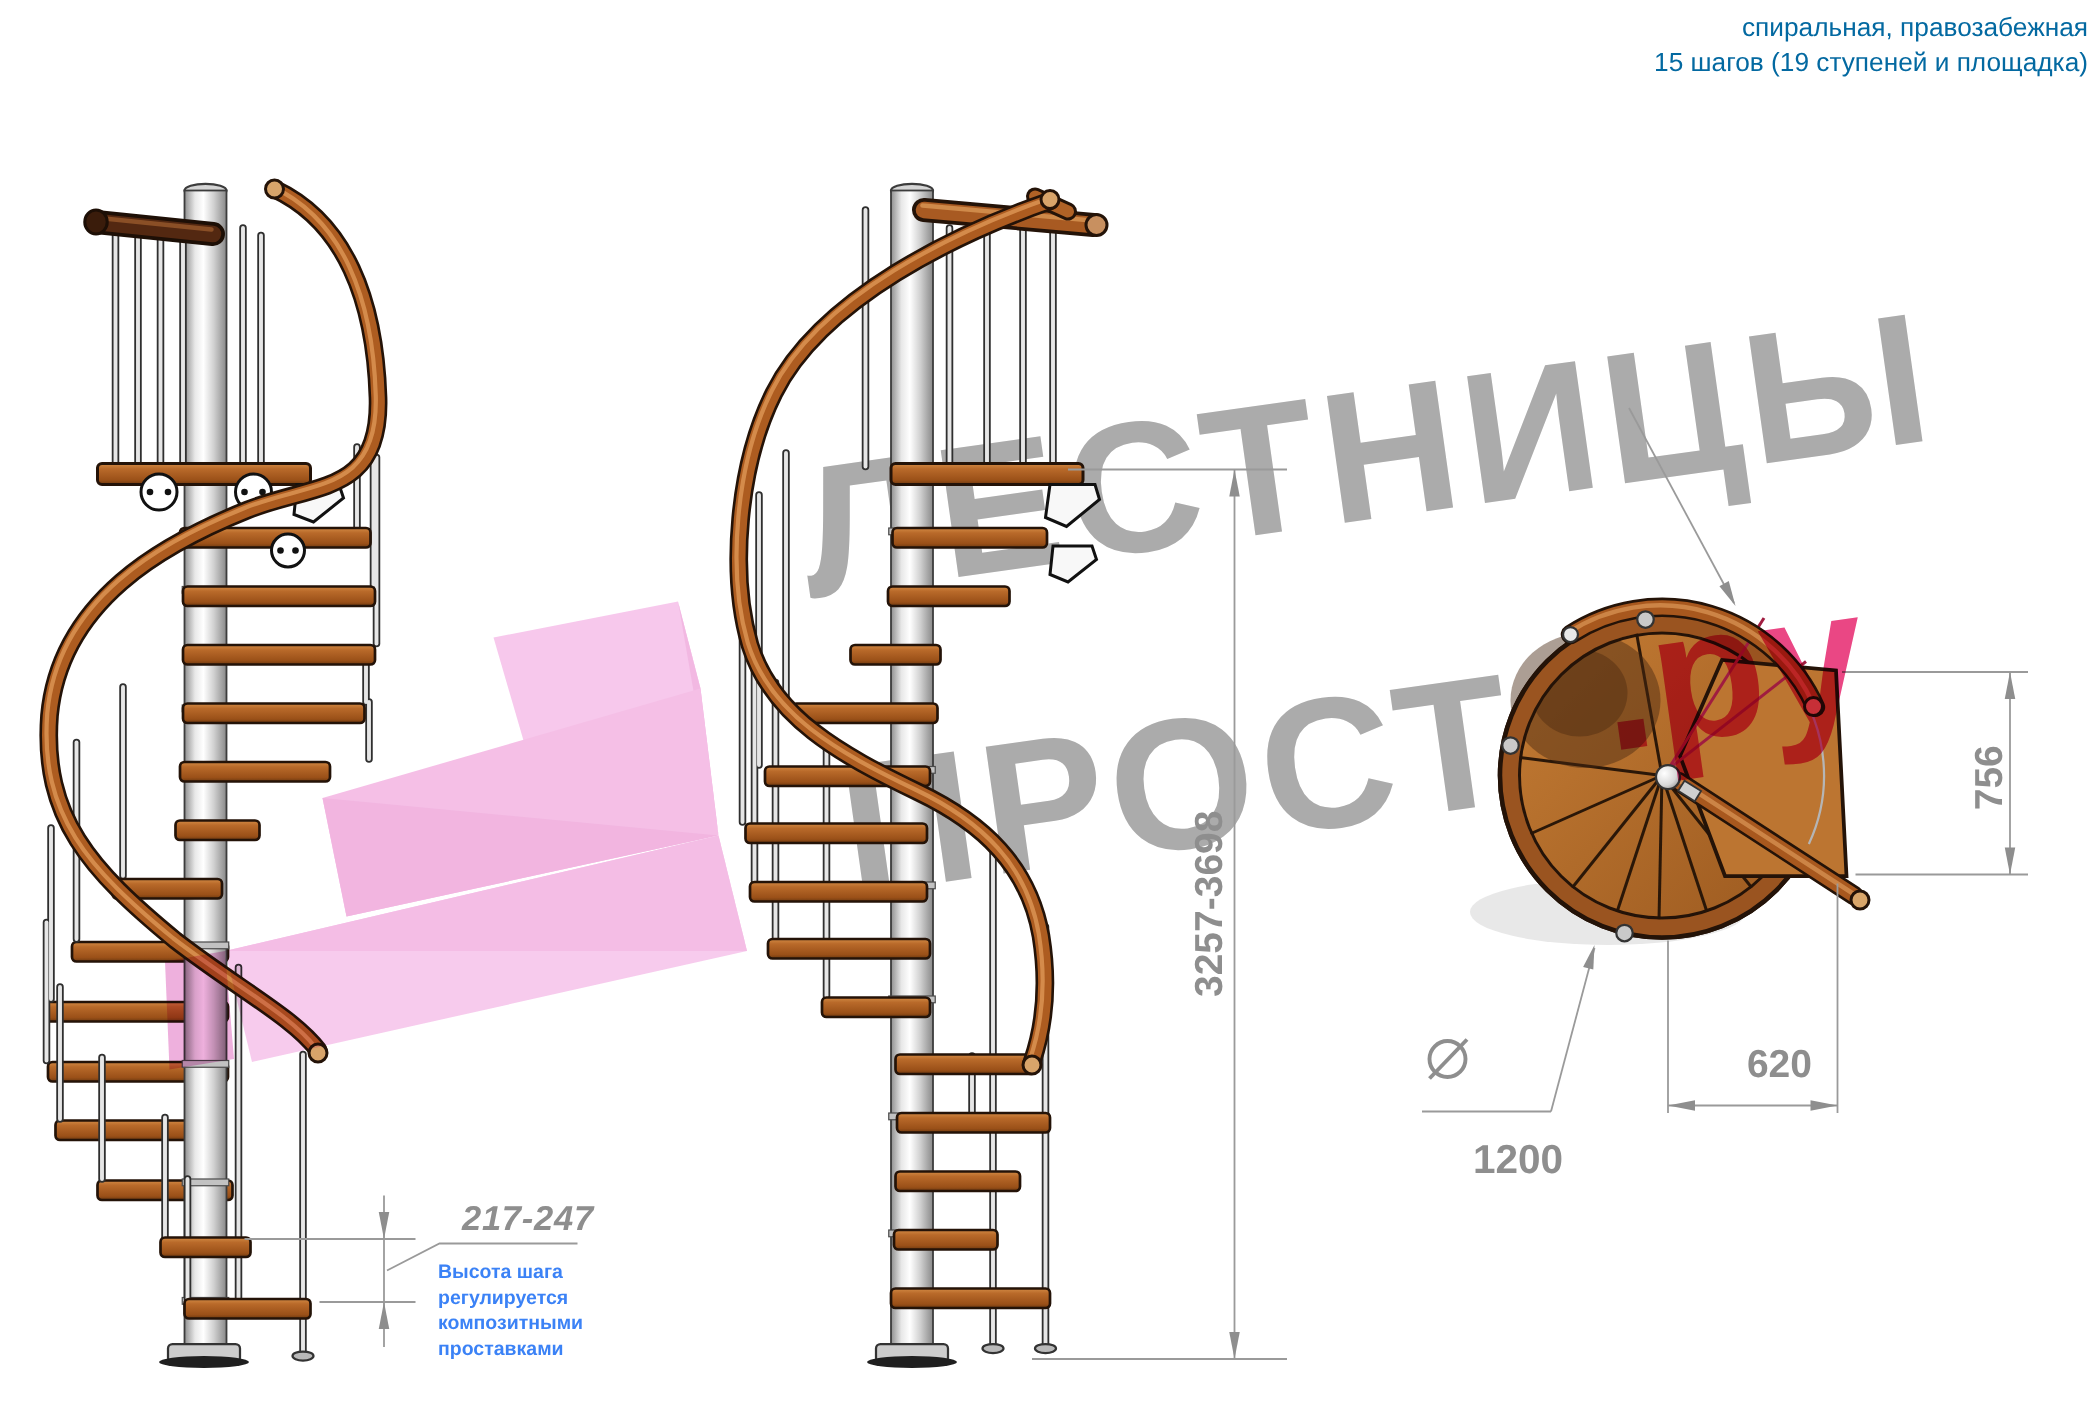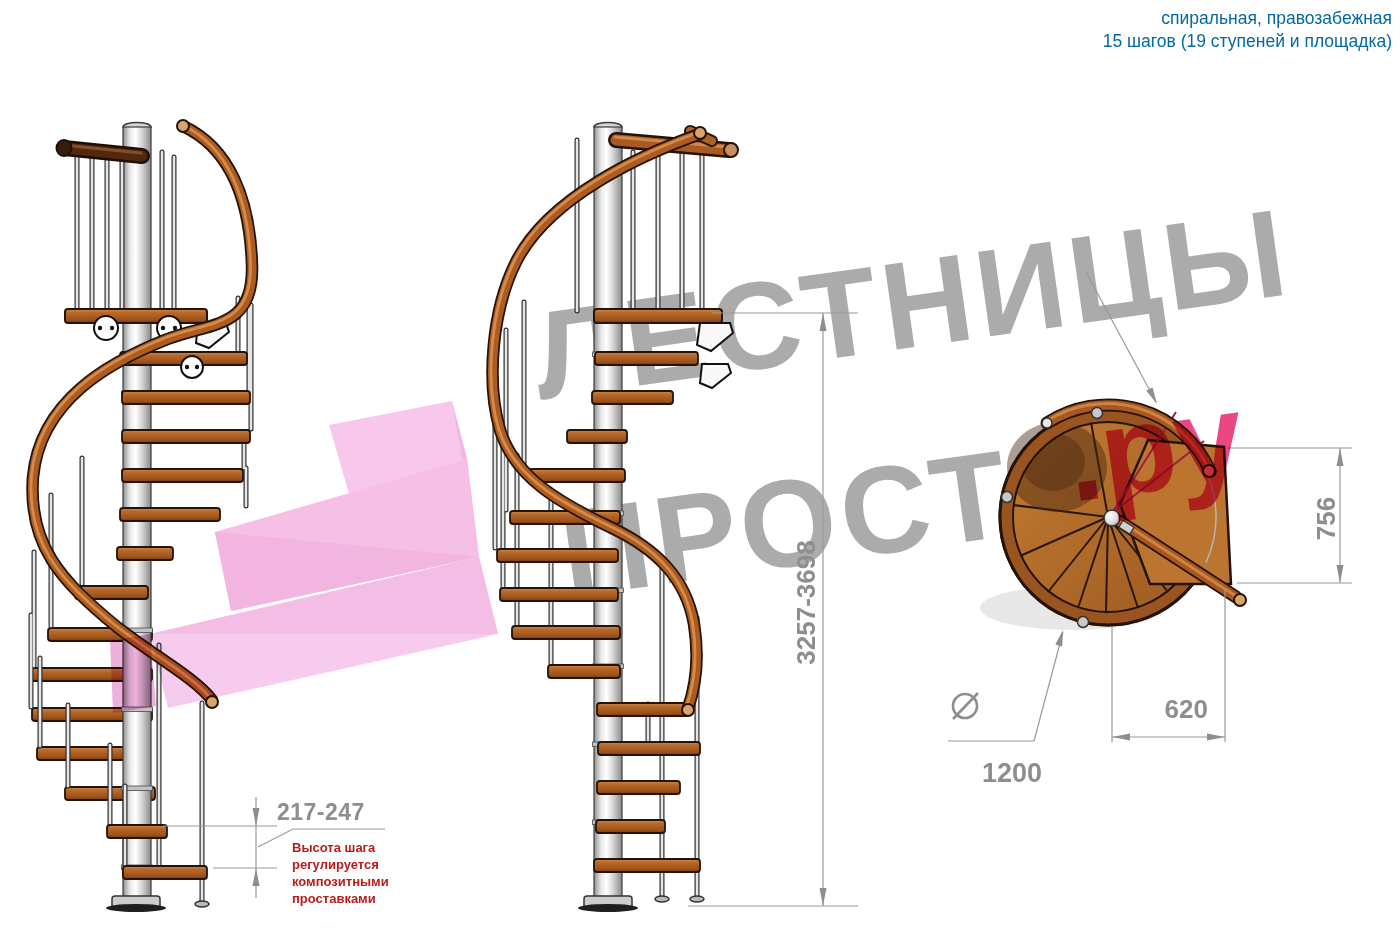--- a/index.html
+++ b/index.html
@@ -19,22 +19,22 @@
   svg.main{position:absolute;left:0;top:0;z-index:10;}
   svg.pink{position:absolute;left:0;top:0;z-index:28;mix-blend-mode:multiply;opacity:.82;}
   
   .dim{position:absolute;color:#8e8e8e;font-weight:bold;z-index:20;white-space:nowrap;}
   .dim-total{left:726px;top:587px;width:160px;text-align:center;font-size:26px;
              transform:rotate(-90deg);}
   .dim-756{left:1286px;top:503px;width:80px;text-align:center;font-size:26px;
            transform:rotate(-90deg);}
   .dim-620{left:1128px;top:694px;width:80px;text-align:right;font-size:26px;}
   .dim-1200{left:982px;top:712px;font-size:27px;margin-top:46px;}
-  .dim-step{left:277px;top:799px;font-size:23px;letter-spacing:.5px;}
-  .note{position:absolute;left:292px;top:839px;color:#b91c1c;font-size:13px;
+  .dim-step{left:308px;top:799px;font-size:23px;letter-spacing:.5px;font-style:italic;}
+  .note{position:absolute;left:292px;top:839px;color:#3b82f6;font-size:13px;
         line-height:17px;font-weight:600;white-space:pre-line;z-index:20;}
 </style>
 </head>
 <body>
 
 <div class="canvas">
 
   <div class="wm-gray">
     <div>ЛЕСТНИЦЫ</div>
     <div>ПРОСТО</div>

